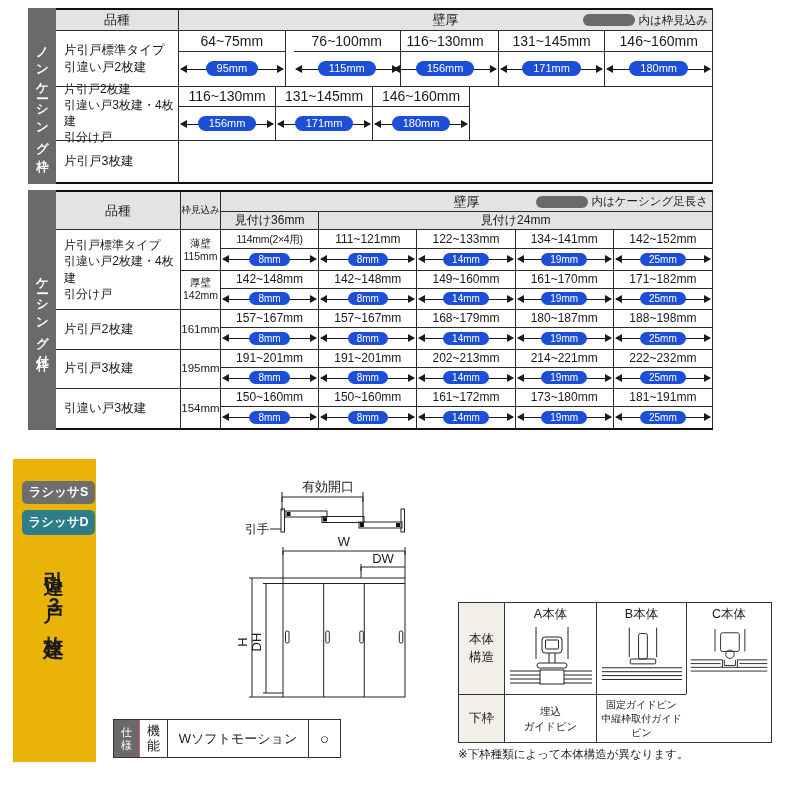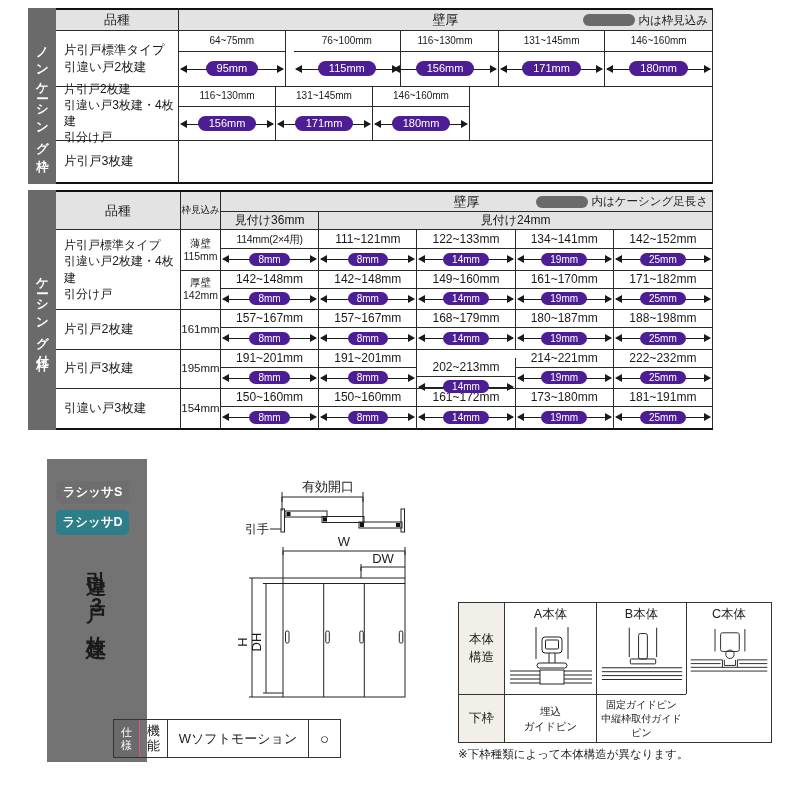--- a/index.html
+++ b/index.html
@@ -14,37 +14,37 @@
   .hcell{position:absolute;box-sizing:border-box;font-size:13px;}
   .cent{display:flex;align-items:center;justify-content:center;text-align:center;}
   .br{border-right:1px solid #2a2a2a;}
   .legend{position:absolute;right:4px;top:0;display:flex;align-items:center;gap:3px;font-size:11.5px;}
   .lpill{display:inline-block;width:52px;height:12px;border-radius:6px;background:#6a6a6a;}
   .hl{position:absolute;height:1px;background:#2a2a2a;}
   .pcell{position:absolute;box-sizing:border-box;border-right:1px solid #2a2a2a;padding-left:8px;font-size:12.5px;line-height:1.35;display:flex;flex-direction:column;justify-content:center;}
   .dcell{position:absolute;box-sizing:border-box;border-right:1px solid #2a2a2a;}
   .dcell.last{border-right:none;}
   .rg{border-bottom:1px solid #2a2a2a;text-align:center;box-sizing:border-box;}
-  .t1 .rg{height:21px;line-height:20px;font-size:10px;}
+  .t1 .rg{height:21px;line-height:20px;font-size:14px;}
   .t2 .rg{height:19px;line-height:18px;font-size:12px;}
   .rg.sm{font-size:10.5px;letter-spacing:-0.3px;}
   .ar{position:relative;display:flex;align-items:center;justify-content:center;}
   .t1 .ar{height:33px;}
   .t2 .ar{height:20px;}
   .ar::before{content:"";position:absolute;left:2px;right:2px;top:50%;height:1px;background:#1a1a1a;}
   .ah{position:absolute;top:50%;transform:translateY(-50%);width:0;height:0;border:4px solid transparent;}
   .ah.l{left:1px;border-right:7px solid #1a1a1a;border-left:none;}
   .ah.r{right:1px;border-left:7px solid #1a1a1a;border-right:none;}
-  .pill{position:relative;z-index:1;background:#4c1d95;color:#fff;border-radius:8px;}
+  .pill{position:relative;z-index:1;background:#1d4ed8;color:#fff;border-radius:8px;}
   .t1 .pill{font-size:11px;line-height:15px;height:15px;padding:0 11px;}
   .t2 .pill{font-size:10px;line-height:13px;height:13px;padding:0 9px;}
   .dep{position:absolute;box-sizing:border-box;border-right:1px solid #2a2a2a;display:flex;flex-direction:column;align-items:center;justify-content:center;font-size:10.5px;line-height:1.25;}
   .dep .one{font-size:11.5px;}
   
-  #panel{position:absolute;left:13px;top:459px;width:100px;height:303px;background:#737373;margin-left:34px;}
+  #panel{position:absolute;left:13px;top:459px;width:83px;height:303px;background:#eab308;}
   .badge{position:absolute;left:9px;width:73px;border-radius:5px;color:#fff;font-size:12.5px;font-weight:bold;display:flex;align-items:center;justify-content:center;}
   #vtitle{position:absolute;top:96px;left:0;right:0;display:flex;justify-content:center;}
   #vtitle span{writing-mode:vertical-rl;text-orientation:upright;font-size:20px;font-weight:bold;letter-spacing:4px;}
   #diag{position:absolute;left:225px;top:465px;}
   #diag text{font-family:"Liberation Sans","DejaVu Sans",sans-serif;fill:#1a1a1a;}
   #spec{position:absolute;left:113px;top:719px;width:228px;height:39px;border:1px solid #333;box-sizing:border-box;display:flex;}
   .spc{display:flex;align-items:center;justify-content:center;text-align:center;box-sizing:border-box;}
   #spec .g{width:25px;background:#6a6a6a;color:#fff;font-size:11px;line-height:1.15;}
   #spec .f{width:28px;border-left:1px solid #ec4899;font-size:13px;line-height:1.15;}
   #spec .i{flex:1;border-left:1px solid #333;font-size:13px;}
@@ -349,21 +349,21 @@
         </div>
     </div>
     <div class="dcell" style="left:263.2px;top:156.8px;width:98.2px;height:39.6px;">
       <div class="rg">191~201mm</div>
       <div class="ar">
           <i class="ah l"></i>
           <i class="ah r"></i>
           <span class="pill">8mm</span>
         </div>
     </div>
-    <div class="dcell" style="left:361.4px;top:156.8px;width:98.2px;height:39.6px;margin-top:9px;">
+    <div class="dcell" style="left:361.4px;top:156.8px;width:98.2px;height:39.6px;">
       <div class="rg">202~213mm</div>
       <div class="ar">
           <i class="ah l"></i>
           <i class="ah r"></i>
           <span class="pill">14mm</span>
         </div>
     </div>
     <div class="dcell" style="left:459.6px;top:156.8px;width:98.2px;height:39.6px;">
       <div class="rg">214~221mm</div>
       <div class="ar">

